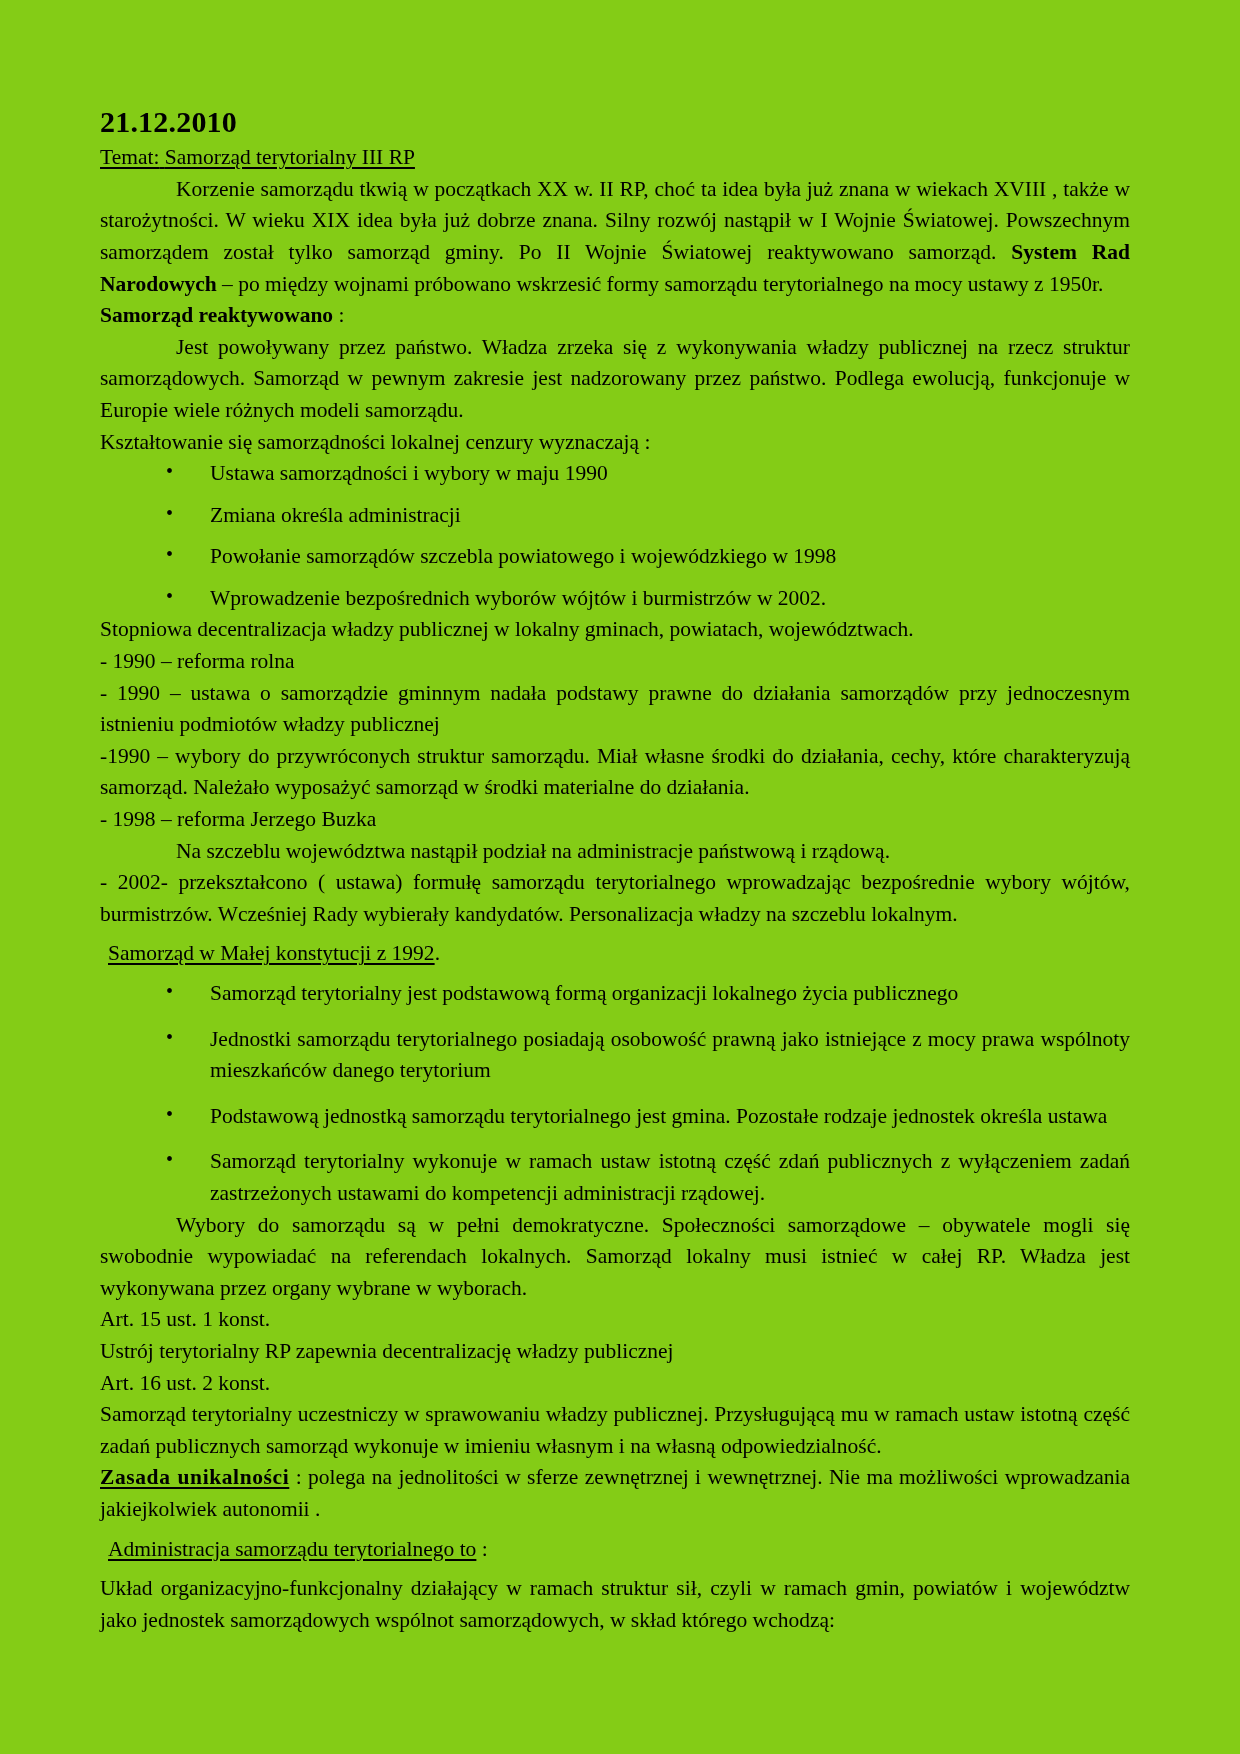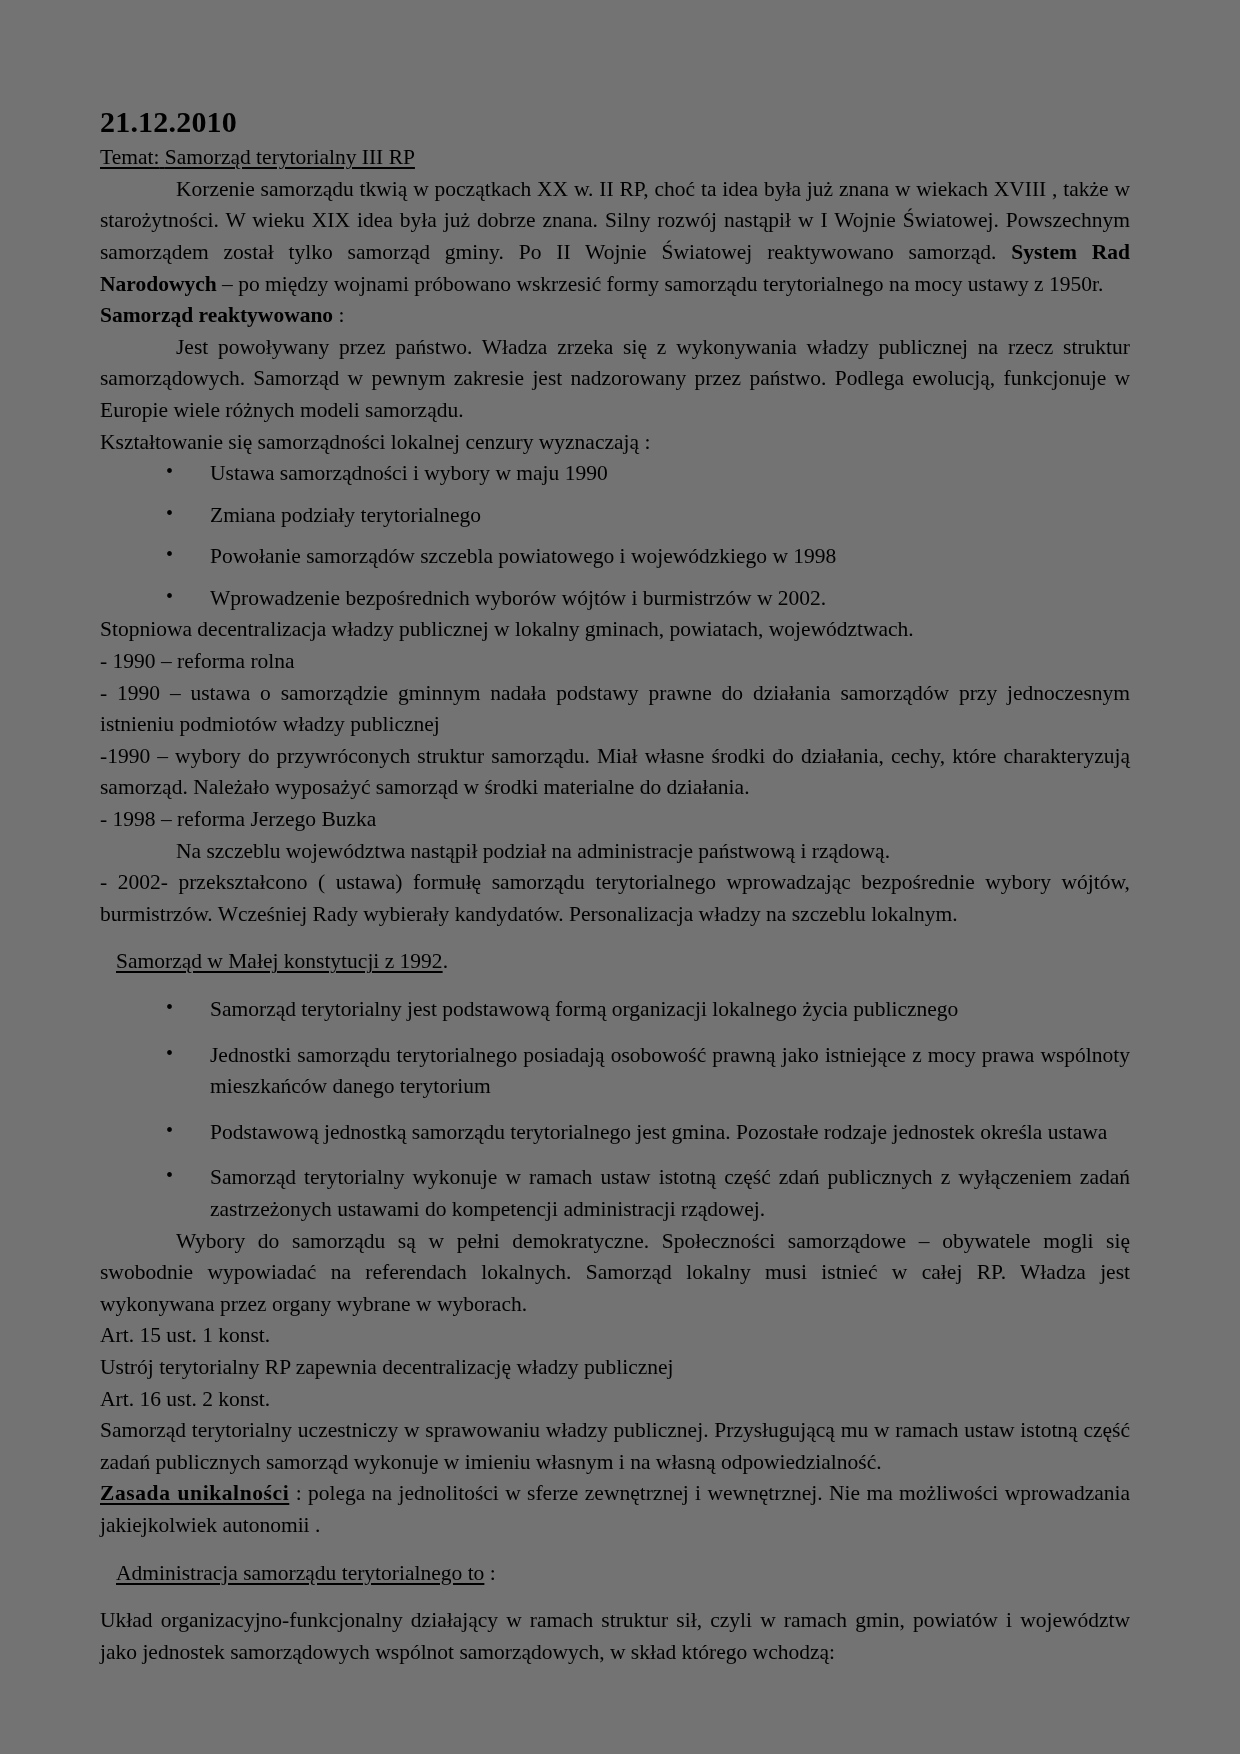--- a/index.html
+++ b/index.html
@@ -13,21 +13,21 @@
     font-family: "Liberation Serif", "DejaVu Serif", serif;
     color: #000000;
     -webkit-font-smoothing: none;
   }
   .page {
     position: relative;
     box-sizing: border-box;
     width: 1240px;
     height: 1754px;
     padding: 104px 110px 0 100px;
-    background: #737373;
+    background: #84cc16;
   }
   .doc-title {
     font-size: 30px;
     font-weight: bold;
     line-height: 1.18;
     letter-spacing: 0.2px;
     margin: 0 0 4px 0;
   }
   .subject-line {
     font-size: 21.5px;
@@ -56,21 +56,21 @@
     line-height: 1.47;
     margin: 0;
     font-weight: bold;
   }
   .heading-bold .reg {
     font-weight: normal;
   }
   .heading-underline {
     font-size: 21.5px;
     line-height: 1.47;
-    margin: 16px;
+    margin: 8px;
   }
   .heading-underline .u {
     text-decoration: underline;
     text-underline-offset: 3px;
   }
   .heading-bu .bu {
     font-weight: bold;
     text-decoration: underline;
     text-underline-offset: 3px;
     letter-spacing: 0.6px;
@@ -120,21 +120,21 @@
   <p class="para indent"><span>Korzenie samorządu tkwią w początkach XX w. II RP, choć ta idea była już znana w wiekach XVIII , także w starożytności. W wieku XIX idea była już dobrze znana. Silny rozwój nastąpił w I Wojnie Światowej.  Powszechnym samorządem został tylko samorząd gminy. Po II Wojnie Światowej reaktywowano samorząd. </span><span class="b">System Rad Narodowych</span><span> – po między wojnami próbowano wskrzesić formy samorządu terytorialnego na mocy ustawy z 1950r.</span></p>
 
   <p class="heading-bold"><span>Samorząd reaktywowano</span><span class="reg"> :</span></p>
 
   <p class="para indent">Jest powoływany przez państwo. Władza zrzeka się z wykonywania władzy publicznej na rzecz struktur samorządowych. Samorząd w pewnym zakresie jest nadzorowany przez państwo. Podlega ewolucją, funkcjonuje w Europie wiele różnych modeli samorządu.</p>
 
   <p class="para noj">Kształtowanie się samorządności lokalnej cenzury wyznaczają :</p>
 
   <ul class="bullets">
     <li>Ustawa samorządności i wybory w maju 1990</li>
-    <li>Zmiana podziały terytorialnego</li>
+    <li>Zmiana określa administracji</li>
     <li>Powołanie samorządów szczebla powiatowego i wojewódzkiego w 1998</li>
     <li>Wprowadzenie bezpośrednich wyborów wójtów i burmistrzów w 2002.</li>
   </ul>
 
   <p class="para noj">Stopniowa decentralizacja władzy publicznej w lokalny gminach, powiatach, województwach.</p>
 
   <p class="para noj">- 1990 – reforma rolna</p>
   <p class="para">- 1990 – ustawa o samorządzie gminnym nadała podstawy prawne do działania samorządów przy jednoczesnym istnieniu podmiotów władzy publicznej</p>
   <p class="para">-1990 – wybory do przywróconych struktur samorządu. Miał własne środki do działania, cechy, które charakteryzują samorząd. Należało wyposażyć samorząd w środki materialne do działania.</p>
   <p class="para noj">- 1998 – reforma Jerzego Buzka</p>

